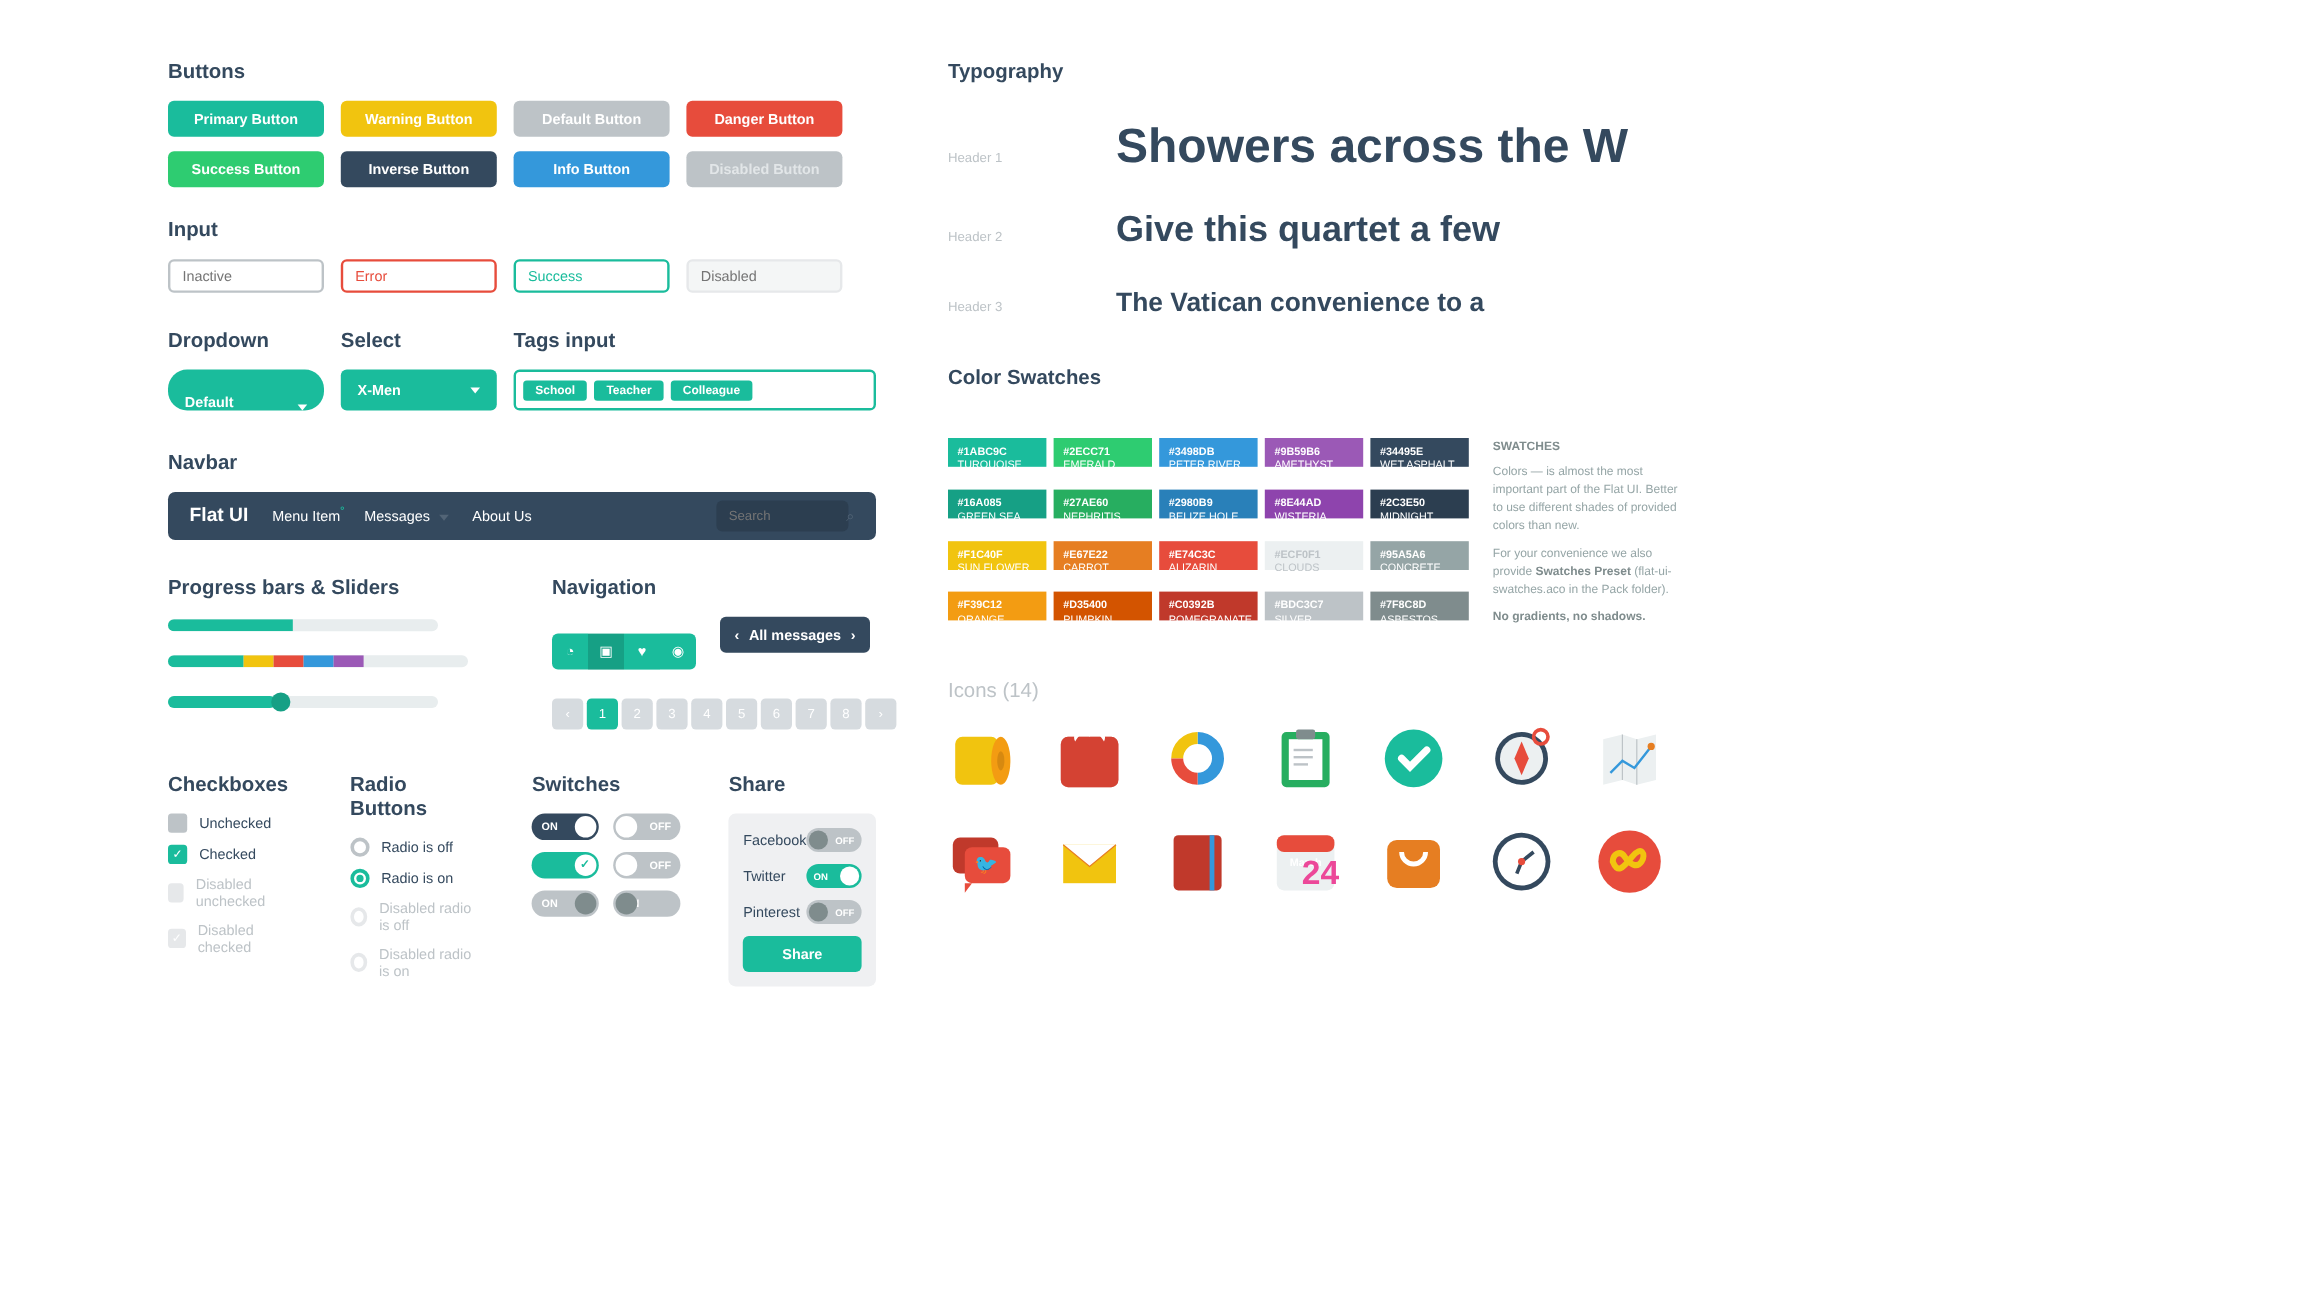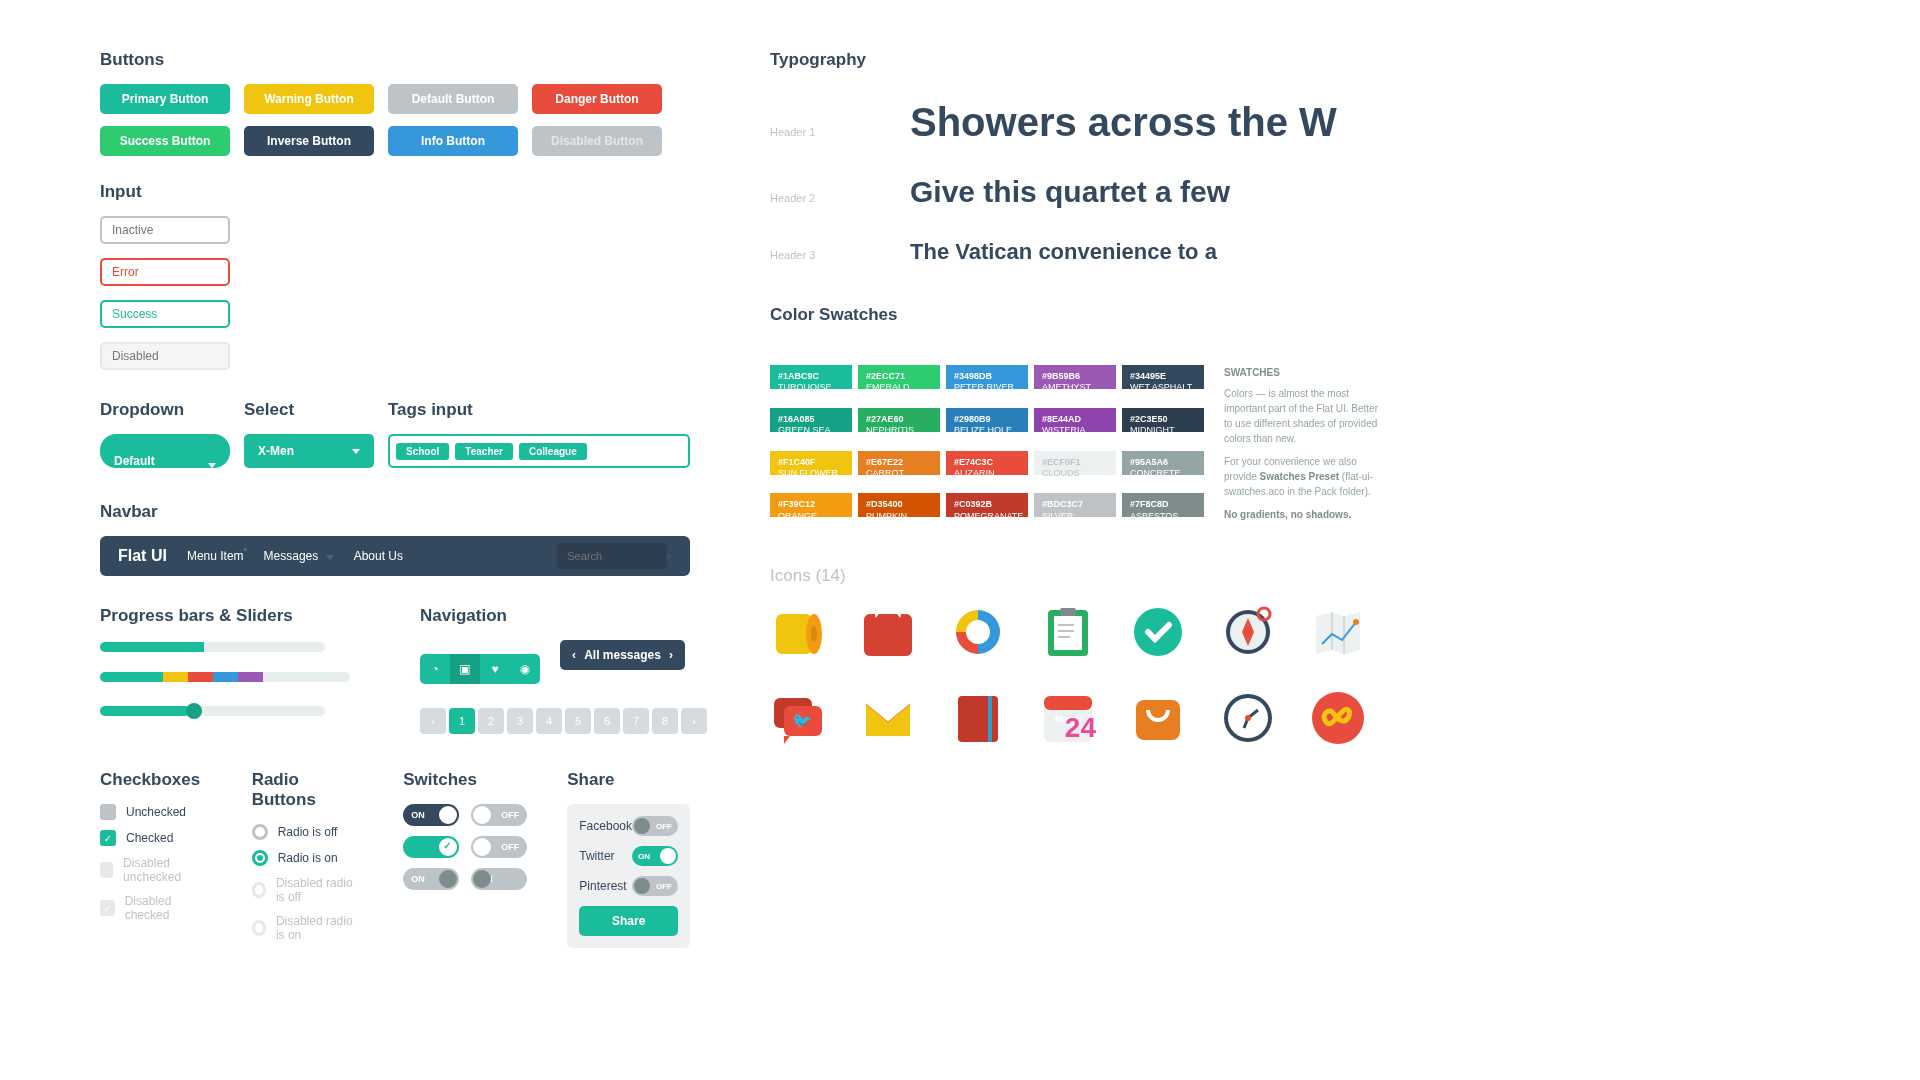--- a/index.html
+++ b/index.html
@@ -1,33 +1,33 @@
 <!DOCTYPE html>
 <html><head>
 <meta charset="utf-8">
 <style>
 * { box-sizing: border-box; margin: 0; padding: 0; font-family: -apple-system, "Helvetica Neue", Arial, sans-serif; }
 body { background: #fff; width: 1920px; height: 1080px; position: relative; font-size: 14px; color: #34495e; }
-.wrap { display: flex; padding: 50px 100px 30px 100px; gap: 80px; }
+.wrap { display: flex; padding: 50px 100px 30px 100px; gap: 60px; margin-left: 40px; }
 .left { width: 590px; }
 .right { flex: 1; }
 
 .section-title { font-size: 17px; font-weight: 700; color: #34495e; margin-bottom: 14px; }
 .buttons-row { display: flex; gap: 14px; margin-bottom: 12px; }
 .btn { width: 130px; height: 30px; border: none; border-radius: 5px; color: #fff; font-size: 12px; font-weight: 600; cursor: pointer; display: flex; align-items: center; justify-content: center; }
 .btn.primary { background: #1abc9c; }
 .btn.warning { background: #f1c40f; }
 .btn.default { background: #bdc3c7; }
 .btn.danger { background: #e74c3c; }
 .btn.success { background: #2ecc71; }
 .btn.inverse { background: #34495e; }
 .btn.info { background: #3498db; }
 .btn.disabled { background: #bdc3c7; color: #e2e6e8; cursor: default; }
 
-.inputs-row { display: flex; gap: 14px; flex-direction: column; }
+.inputs-row { display: flex; gap: 14px; }
 .inp { width: 130px; height: 28px; border: 2px solid #bdc3c7; border-radius: 5px; padding: 0 10px; font-size: 12px; outline: none; }
 .inp.inactive { color: #bbb; }
 .inp.error { border-color: #e74c3c; color: #e74c3c; }
 .inp.success { border-color: #1abc9c; color: #1abc9c; }
 .inp.disabled { border-color: #e6e8ea; background: #f4f6f6; color: #d5dbdb; }
 
 .trio { display: flex; gap: 14px; margin-top: 30px; }
 .col-a { width: 130px; }
 .col-b { width: 130px; }
 .col-c { flex: 1; }

